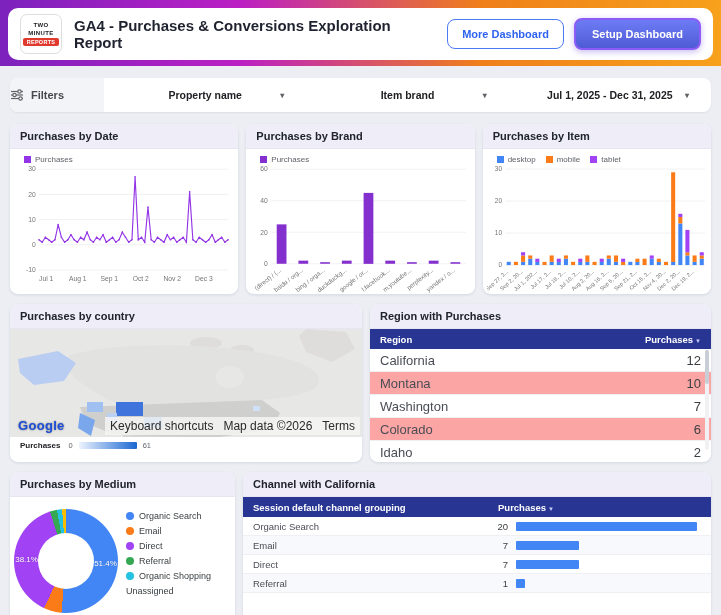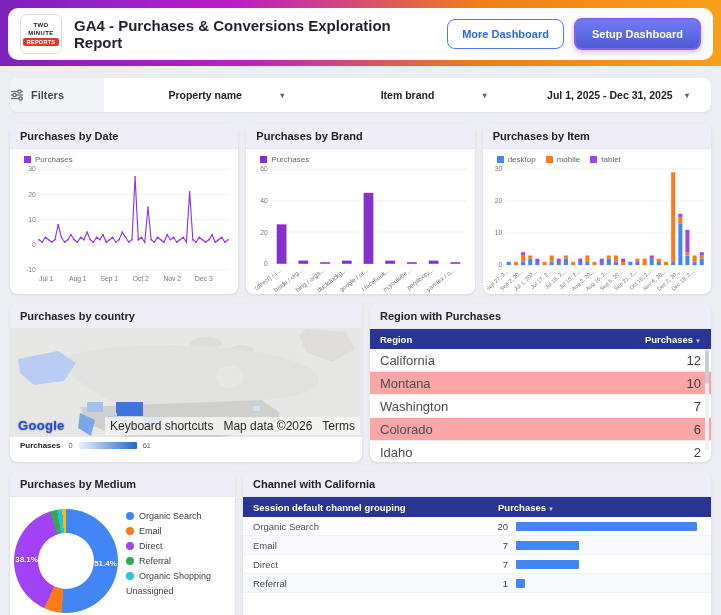--- a/index.html
+++ b/index.html
@@ -74,21 +74,21 @@
   .c-row.alt { background:#f8f9fc; }
   .c-val { text-align:right; padding-right:8px; color:#3c4043; }
   .c-bar-track { display:block; height:9px; position:relative; margin-right:8px; }
   .c-bar { display:block; height:9px; background:var(--accent,#4285f4); border-radius:1px; }
 
   
   .medium-body { display:flex; padding:8px 6px 0 2px; gap:4px; }
   .donut-zone { position:relative; width:110px; height:120px; flex:0 0 auto; }
   .donut { position:absolute; left:2px; top:4px; width:104px; height:104px; border-radius:50%; }
   .donut-hole { position:absolute; left:50%; top:50%; width:56px; height:56px; border-radius:50%; background:#fff; transform:translate(-50%,-50%); }
-  .donut-label { position:absolute; font-size:8px; font-weight:bold; color:#fff; transform:translate(-50%,-50%); text-shadow:0 0 1px rgba(0,0,0,.25); }
+  .donut-label { position:absolute; font-size:8px; font-weight:normal; color:#fff; transform:translate(-50%,-50%); text-shadow:0 0 1px rgba(0,0,0,.25); }
   .pie-legend { display:flex; flex-direction:column; gap:5px; padding-top:6px; min-width:0; }
   .pl-item { display:flex; align-items:center; gap:5px; font-size:9px; color:#3c4043; }
   .pl-dot { width:8px; height:8px; border-radius:50%; flex:0 0 auto; }
   .pl-txt { white-space:nowrap; overflow:hidden; text-overflow:ellipsis; max-width:88px; }
 </style>
 </head>
 <body>
 
 <div class="page">
 

